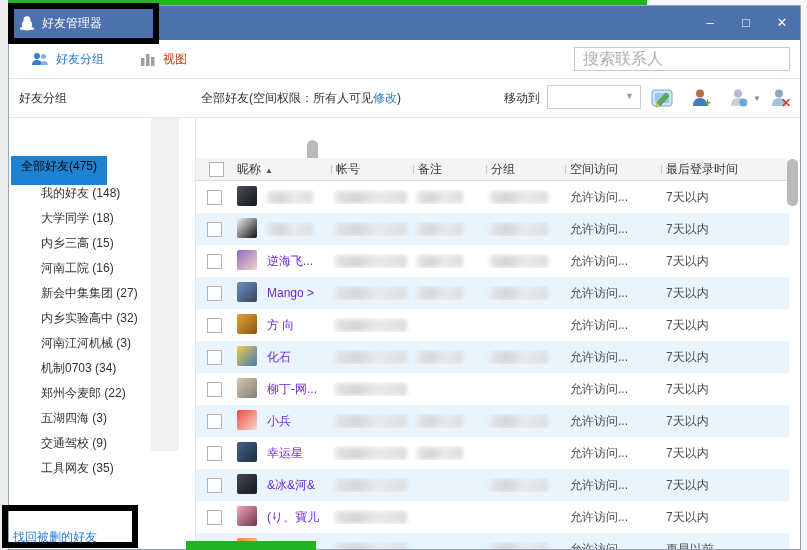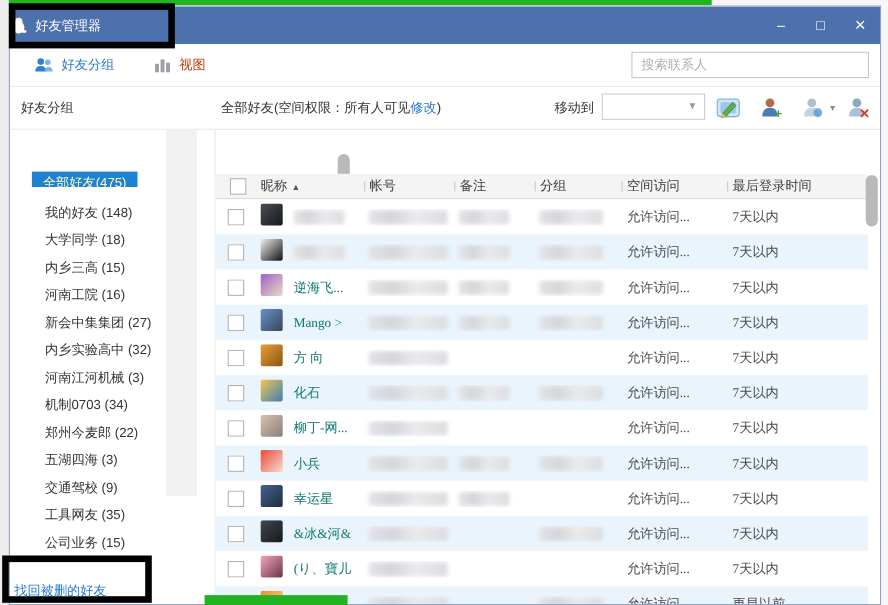--- a/index.html
+++ b/index.html
@@ -12,34 +12,34 @@
   .left-strip{position:absolute;left:0;top:0;width:8px;height:550px;background:#ececec;}
   .green-top{position:absolute;left:8px;top:0;width:639px;height:5px;background:#22b322;}
   .green-bottom{position:absolute;left:186px;top:541px;width:130px;height:9px;background:#22b322;z-index:40;}
 
   
   .window{position:absolute;left:8px;top:5px;width:793px;height:545px;background:#fff;
           border:1px solid #93a3bd;box-sizing:border-box;overflow:hidden;}
 
   .titlebar{position:absolute;left:0;top:0;width:100%;height:34px;background:#4c71ac;
             display:flex;align-items:center;}
-  .title-left{display:flex;align-items:center;gap:7px;}
+  .title-left{display:flex;align-items:center;gap:7px;padding-left:10px;}
   .titlebar .t-text{color:#fff;font-size:12px;}
   .win-controls{position:absolute;right:8px;top:0;height:34px;display:flex;align-items:center;gap:16px;}
   .win-btn{color:#fff;font-size:13px;width:20px;text-align:center;cursor:pointer;line-height:34px;}
 
   .tabsrow{position:absolute;left:0;top:34px;width:100%;height:39px;background:#fff;
            border-bottom:1px solid #e4e4e4;box-sizing:border-box;}
   .tab{position:absolute;top:0;height:38px;display:flex;align-items:center;gap:7px;cursor:pointer;}
   .tab1{left:22px;}
   .tab2{left:131px;}
   .tab1 .tab-label{color:#2a7bd4;}
   .tab2 .tab-label{color:#c2410c;}
   .searchbox{position:absolute;right:10px;top:7px;width:198px;height:22px;border:1px solid #c9c9c9;
-             font-family:inherit;font-size:12px;padding:0 8px;color:#333;outline:none;}
+             font-family:inherit;font-size:16px;padding:0 8px;color:#333;outline:none;}
   .searchbox::placeholder{color:#b0b0b0;}
 
   .actionrow{position:absolute;left:0;top:73px;width:100%;height:39px;background:#fff;
              border-bottom:1px solid #e6e6e6;box-sizing:border-box;}
   .sb-header{position:absolute;left:10px;top:11px;color:#333;}
   .scope{position:absolute;left:192px;top:11px;color:#333;white-space:nowrap;}
   .scope .link{color:#2a7bd4;cursor:pointer;}
   .moveto-label{position:absolute;left:495px;top:11px;color:#333;}
   .moveto-select{position:absolute;left:538px;top:6px;width:94px;height:24px;border:1px solid #cccccc;
                  box-sizing:border-box;background:#fff;cursor:pointer;}
@@ -49,44 +49,44 @@
   .ai1{left:641px;}.ai2{left:681px;}.ai3{left:719px;width:34px;}.ai4{left:760px;}
   .caret-sm{color:#8a8a8a;font-size:8px;margin-left:2px;}
 
   
   .sidebar{position:absolute;left:0;top:112px;width:186px;bottom:0;background:#fff;}
   .side-scroll-track{position:absolute;left:142px;top:0;width:28px;height:333px;background:#f1f1f1;}
   .side-scroll-thumb{position:absolute;left:156px;top:22px;width:11px;height:304px;background:#b9b9b9;
                      border-radius:6px;cursor:pointer;}
   .side-list{position:absolute;left:0;top:38px;width:142px;}
   .side-item{height:25px;line-height:25px;padding-left:32px;color:#333;cursor:pointer;white-space:nowrap;}
-  .side-item.selected{display:inline-block;height:14px;line-height:21px;background:#1e82d2;color:#fef9c3;
-                      padding:0 10px;margin:0 0 4px 20px;}
+  .side-item.selected{display:inline-block;height:29px;line-height:21px;background:#1e82d2;color:#000000;
+                      padding:0 10px;margin:0 0 4px 2px;}
   .sel-wrap{height:25px;margin-bottom:0;}
   .recover-link{position:absolute;left:4px;top:411px;color:#2a7bd4;cursor:pointer;z-index:60;}
 
   .v-divider{position:absolute;left:186px;top:112px;width:1px;bottom:0;background:#e5e5e5;}
 
   
   .table{position:absolute;left:187px;top:112px;right:0;bottom:0;background:#fff;overflow:hidden;margin-top:40px;}
   .thead{position:absolute;left:0;top:0;width:593px;height:23px;background:#f4f4f4;
          border-bottom:1px solid #dcdcdc;box-sizing:border-box;display:grid;
          grid-template-columns:36px 99px 82px 73px 79px 96px 128px;align-items:center;}
   .hcell{position:relative;color:#3a3a3a;white-space:nowrap;padding-left:5px;}
   .hcell.div::before{content:'';position:absolute;left:0;top:4px;bottom:4px;width:1px;background:#c9c9c9;}
   .sort-arrow{font-size:8px;color:#555;margin-left:4px;}
   .rows{position:absolute;left:0;top:23px;width:593px;}
   .trow{height:32px;display:grid;
-        grid-template-columns:36px 30px 69px 82px 73px 79px 96px 128px;align-items:center;cursor:default;font-family:Liberation Serif, serif;}
+        grid-template-columns:36px 30px 69px 82px 73px 79px 96px 128px;align-items:center;cursor:default;}
   .trow.alt{background:#e9f4fc;}
   .cell{white-space:nowrap;overflow:hidden;}
   .c-check{display:flex;justify-content:center;}
   .cb{width:13px;height:13px;border:1px solid #b2b2b2;background:#fff;display:inline-block;cursor:pointer;}
   .ava{width:20px;height:20px;border-radius:2px;display:inline-block;margin-left:5px;}
-  .c-nick{padding-left:5px;color:#0f766e;}
+  .c-nick{padding-left:5px;color:#6d28d9;}
   .blur{display:inline-block;height:13px;border-radius:3px;vertical-align:middle;
         background:linear-gradient(90deg,#e3e4e7,#d4d6da 30%,#e9eaec 60%,#dbdde0);filter:blur(2px);}
   .w46{width:46px;}.w72{width:72px;}.w58{width:58px;}
   .c-acc,.c-rem,.c-grp{padding-left:4px;}
   .c-spc,.c-log{padding-left:5px;color:#4a4a4a;}
   .tbl-scroll-thumb{position:absolute;right:2px;top:1px;width:11px;height:47px;background:#b9b9b9;
                     border-radius:6px;cursor:pointer;}
 
   
   .anno{position:absolute;border:6px solid #000;box-sizing:border-box;z-index:50;pointer-events:none;}
@@ -199,21 +199,20 @@
         <div class="side-item">内乡三高 (15)</div>
         <div class="side-item">河南工院 (16)</div>
         <div class="side-item">新会中集集团 (27)</div>
         <div class="side-item">内乡实验高中 (32)</div>
         <div class="side-item">河南江河机械 (3)</div>
         <div class="side-item">机制0703 (34)</div>
         <div class="side-item">郑州今麦郎 (22)</div>
         <div class="side-item">五湖四海 (3)</div>
         <div class="side-item">交通驾校 (9)</div>
         <div class="side-item">工具网友 (35)</div>
-        <div class="side-item">公司业务 (15)</div>
       </div>
     <span class="recover-link">找回被删的好友</span>
   </div>
   <div class="v-divider"></div>
 
   <div class="table">
     <div class="thead">
       <div class="hcell c-check">
           <span class="cb"></span>
         </div>

